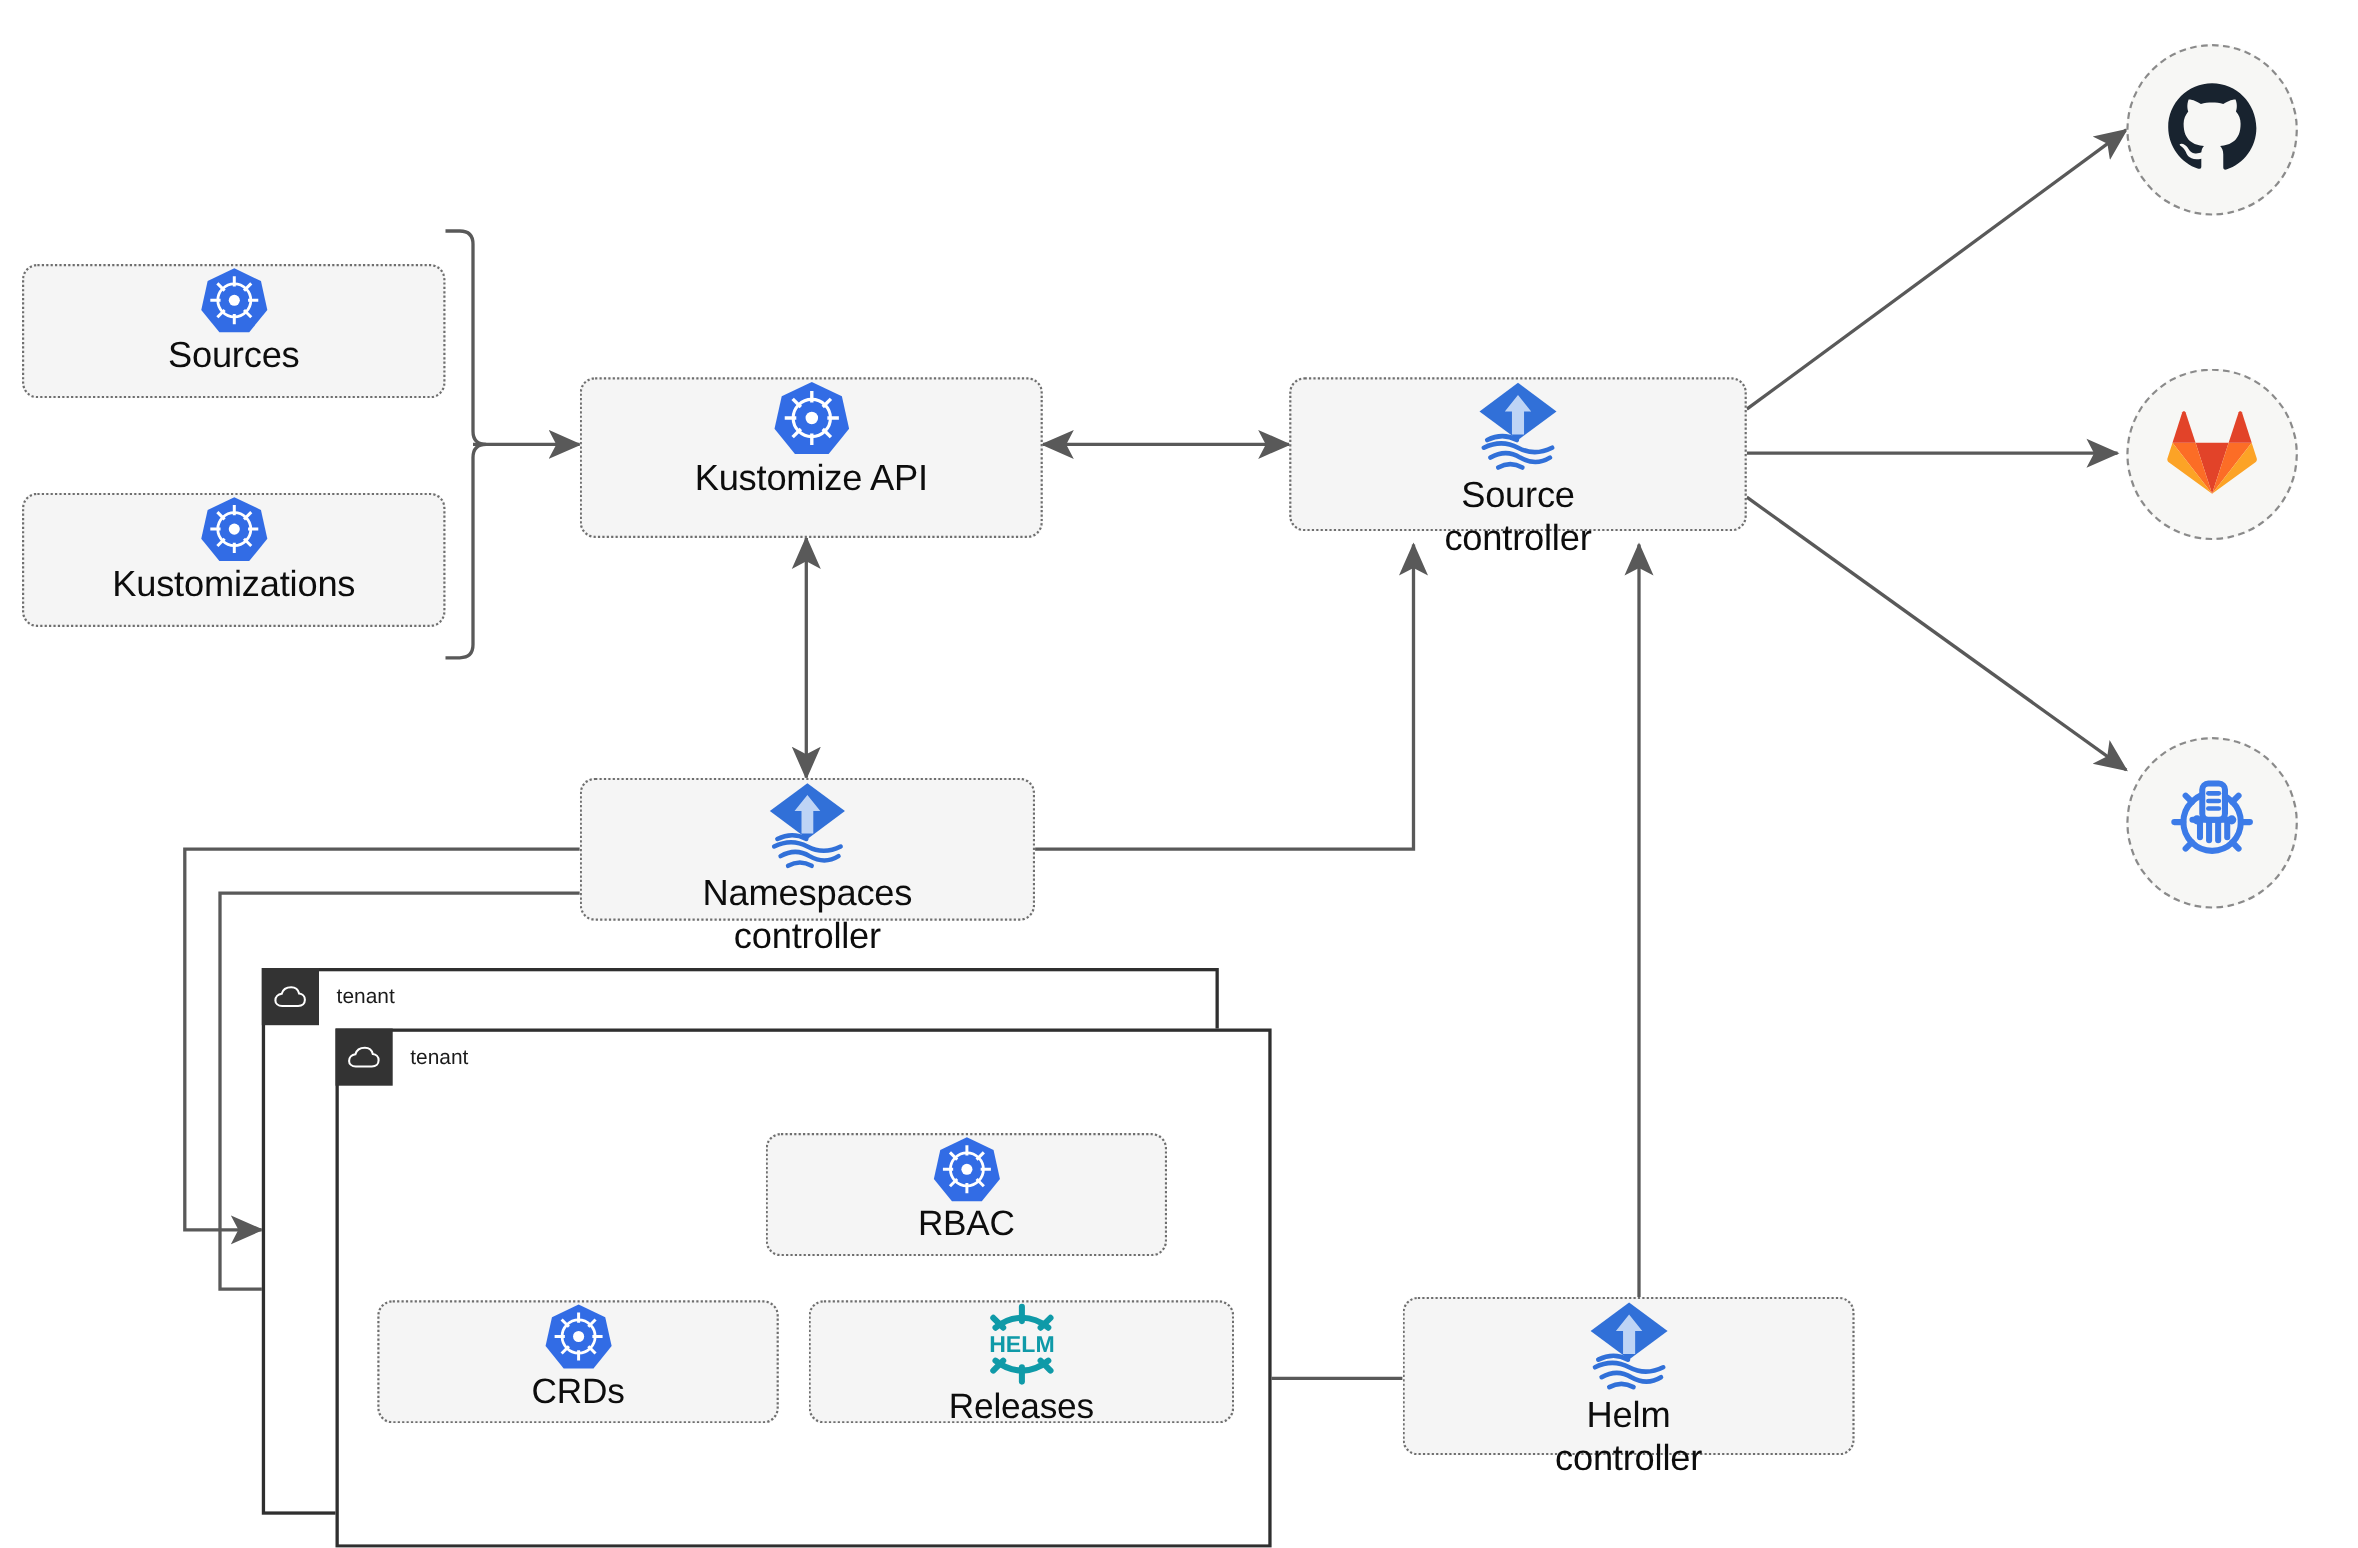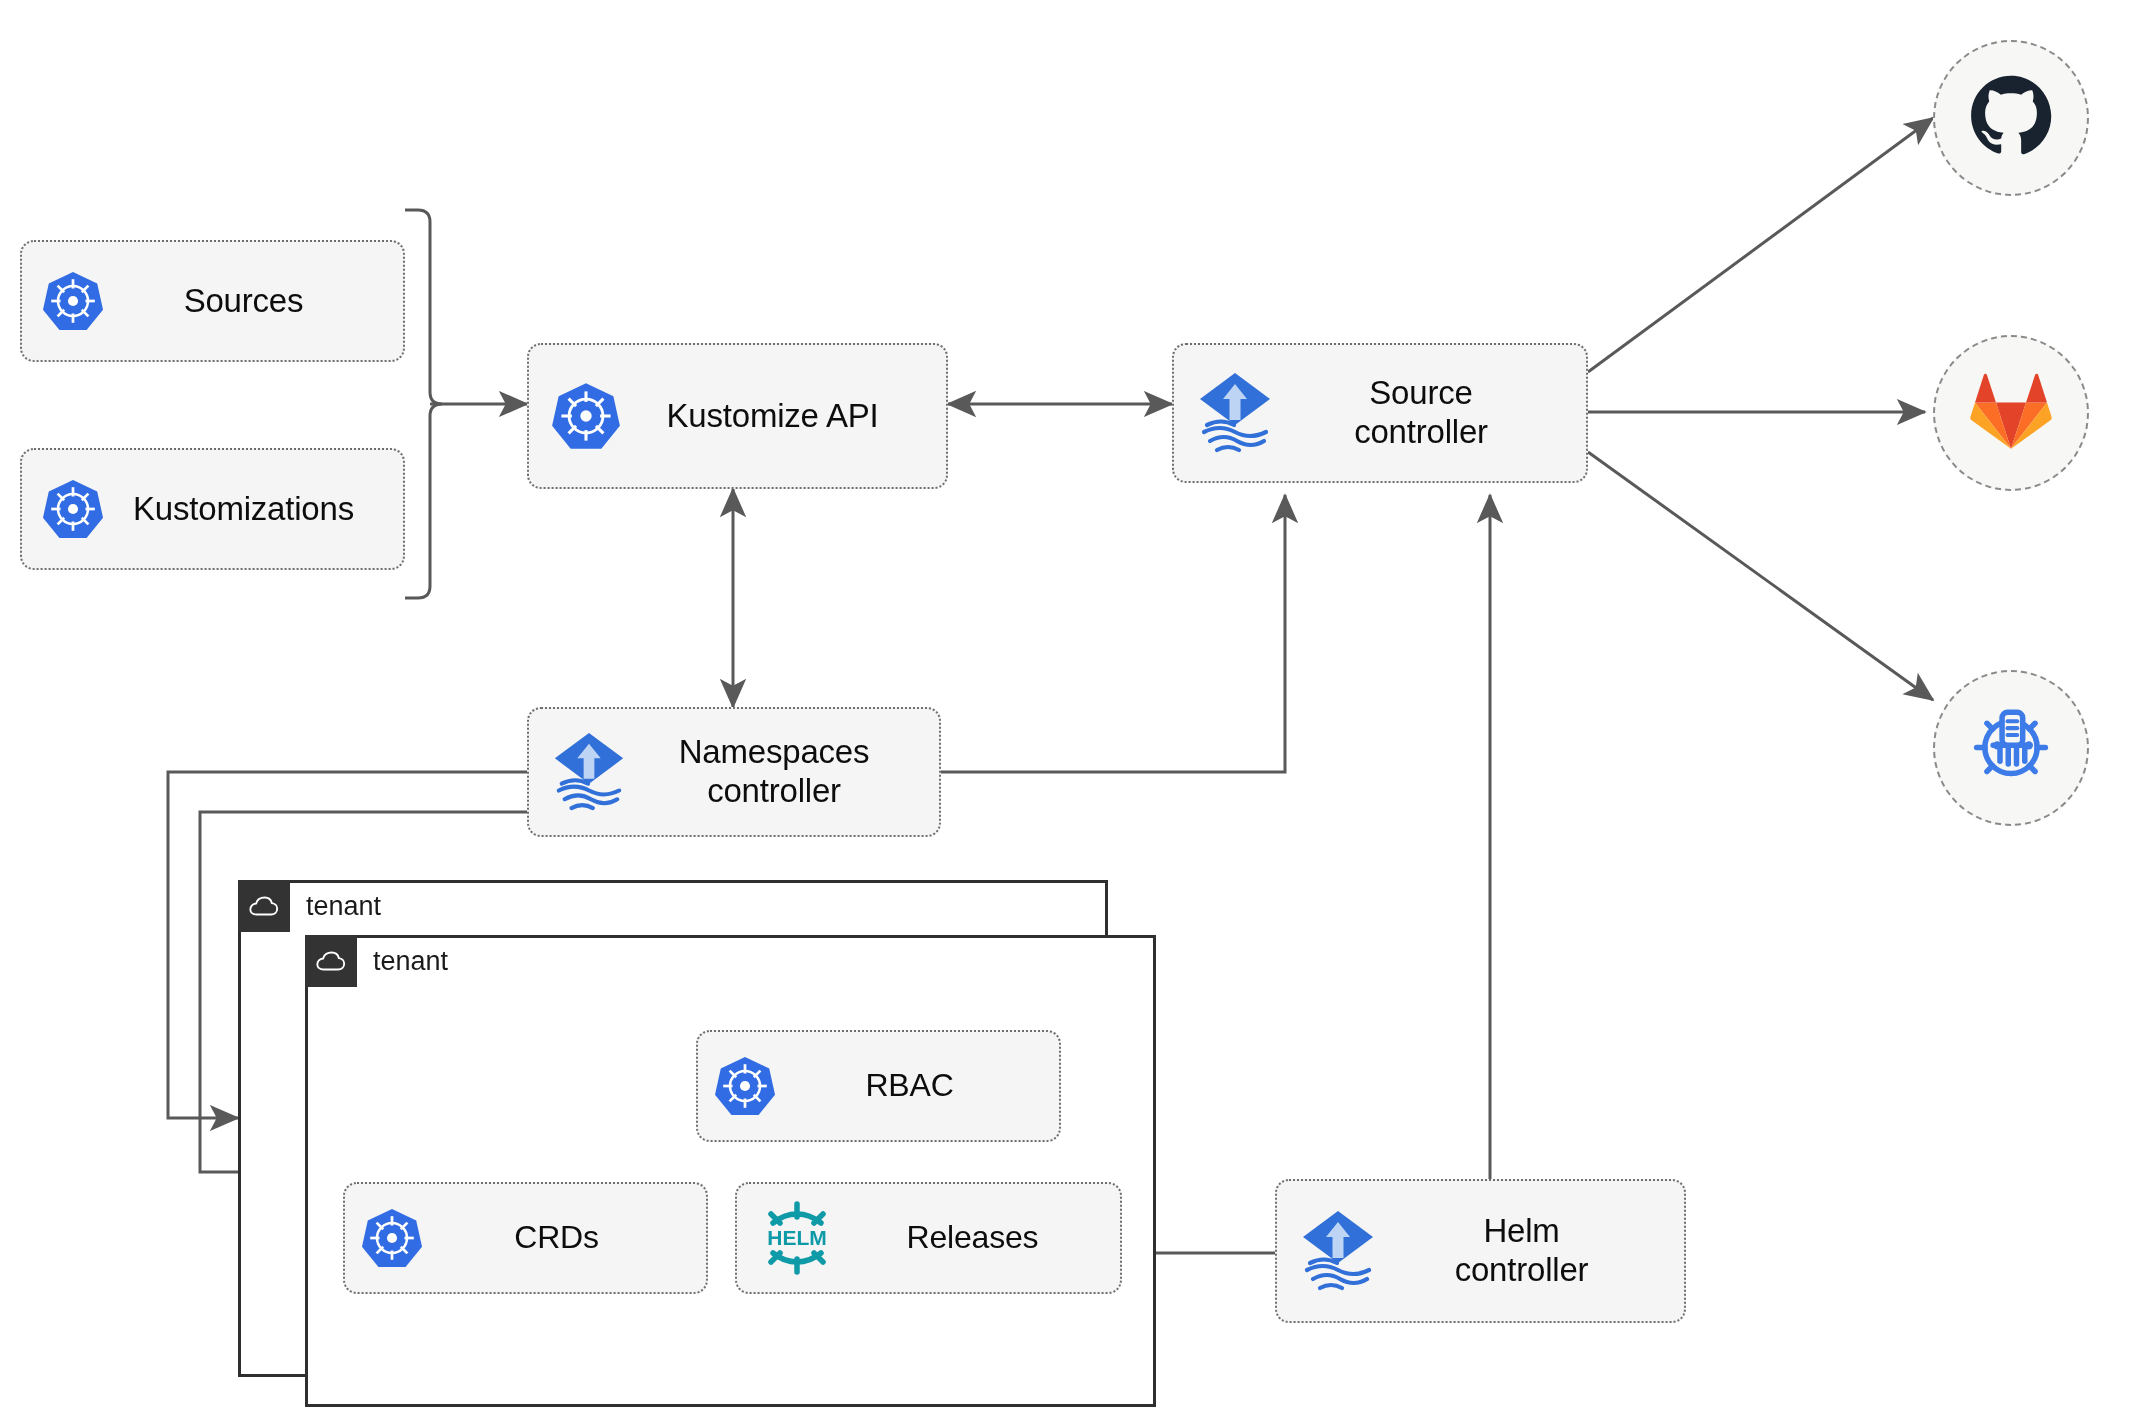--- a/index.html
+++ b/index.html
@@ -29,20 +29,21 @@
   
   .node {
     position: absolute;
     box-sizing: border-box;
     background: #f5f5f5;
     border: 2px dotted #6e6e6e;
     border-radius: 14px;
     display: flex;
     align-items: center;
     z-index: 3;
+    flex-direction: column;
   }
   .node .ico {
     flex: 0 0 auto;
     display: flex;
     align-items: center;
     justify-content: center;
   }
   .node .lbl {
     flex: 1 1 auto;
     text-align: center;
@@ -88,21 +89,21 @@
   .tenant .tbadge {
     width: 52px;
     height: 52px;
     background: #333333;
     display: flex;
     align-items: center;
     justify-content: center;
   }
   .tenant .tname {
     margin-left: 16px;
-    font-size: 27px;
+    font-size: 19px;
     color: #1b1b1b;
     line-height: 1;
   }
 
   .k8s-svg { display:block; }
 </style>
 </head>
 <body>
 
 <div id="stage">

